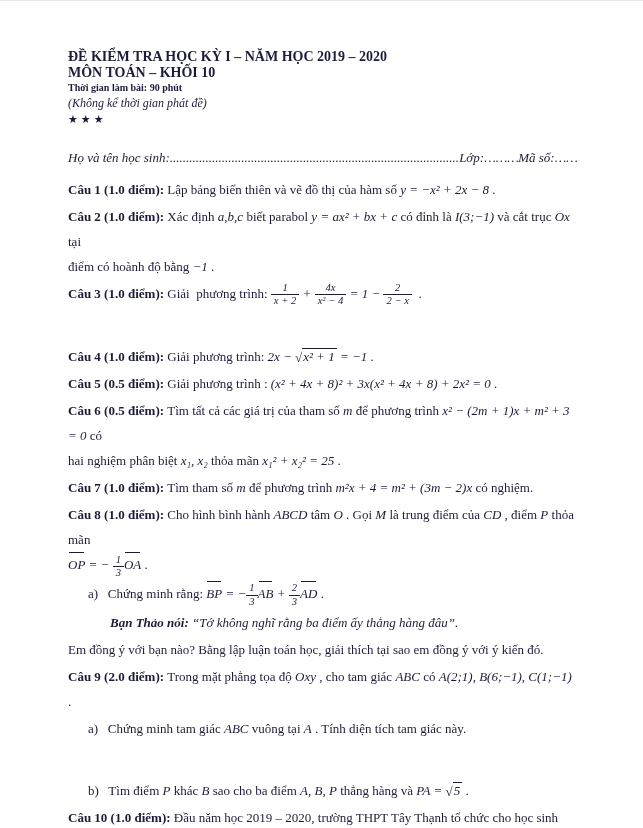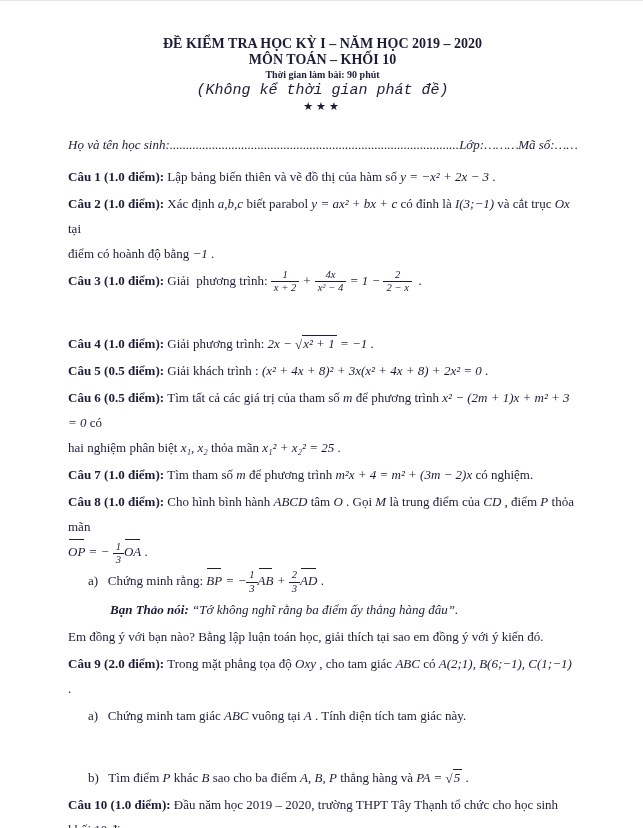--- a/index.html
+++ b/index.html
@@ -4,25 +4,25 @@
 <style>
   html,body{margin:0;padding:0;}
   body{
     width:643px;height:828px;overflow:hidden;background:#ffffff;
     font-family:"Liberation Serif","DejaVu Serif",serif;
     color:#1c1c38;font-size:13px;
   }
   .page{padding:24px 66px 0 68px;border-top:1px solid #e8e8e8;box-sizing:border-box;}
   
   .school{font-weight:700;font-size:13.5px;letter-spacing:.2px;}
-  .title-block{text-align:center;margin-top:11px;line-height:15.5px;}
+  .title-block{text-align:left;margin-top:24px;line-height:15.5px;}
   .t-main{font-weight:700;font-size:14px;}
   .t-sub{font-weight:700;font-size:14px;}
   .t-dur{font-weight:700;font-size:10px;}
-  .t-note{font-style:italic;font-size:15px;font-family:Liberation Mono, monospace;}
+  .t-note{font-style:italic;font-size:12px;}
   .t-stars{font-family:"DejaVu Sans",sans-serif;font-size:11px;letter-spacing:3px;margin-top:1px;}
   
   .name-line{display:flex;align-items:baseline;margin-top:17px;font-weight:400;font-style:italic;white-space:nowrap;line-height:25px;}
   .dotfill{flex:1 1 auto;overflow:hidden;min-width:10px;}
   .dotfix{overflow:hidden;}
   
   .content{margin-top:7px;}
   .para{white-space:pre-wrap;line-height:25px;margin:0 0 2px 0;}
   .indent1{padding-left:20px;}
   .indent2{padding-left:42px;}
@@ -58,26 +58,26 @@
   <div class="name-line">
     <span>Họ và tên học sinh: </span>
     <span class="dotfill">..........................................................................................................................................</span>
     <span>Lớp: </span>
     <span class="dotfix">…………..</span>
     <span>Mã số: </span>
     <span class="dotfix">………</span>
   </div>
 
   <div class="content">
-      <div class="para"><span class="seg-b">Câu 1 (1.0 điểm): </span><span class="seg-r">Lập bảng biến thiên và vẽ đồ thị của hàm số </span><span class="seg-m">y = −x² + 2x − 3</span><span class="seg-r"> .</span></div>
+      <div class="para"><span class="seg-b">Câu 1 (1.0 điểm): </span><span class="seg-r">Lập bảng biến thiên và vẽ đồ thị của hàm số </span><span class="seg-m">y = −x² + 2x − 8</span><span class="seg-r"> .</span></div>
       <div class="para"><span class="seg-b">Câu 2 (1.0 điểm): </span><span class="seg-r">Xác định </span><span class="seg-m">a,b,c</span><span class="seg-r"> biết parabol </span><span class="seg-m">y = ax² + bx + c</span><span class="seg-r"> có đỉnh là </span><span class="seg-m">I(3;−1)</span><span class="seg-r"> và cắt trục </span><span class="seg-m">Ox</span><span class="seg-r"> tại
 điểm có hoành độ bằng </span><span class="seg-m">−1</span><span class="seg-r"> .</span></div>
       <div class="para"><span class="seg-b">Câu 3 (1.0 điểm): </span><span class="seg-r">Giải  phương trình: </span><span class="seg-m"><span class="frac"><span class="num">1</span><span class="den">x + 2</span></span> + <span class="frac"><span class="num">4x</span><span class="den">x² − 4</span></span> = 1 − <span class="frac"><span class="num">2</span><span class="den">2 − x</span></span></span><span class="seg-r">  .</span></div>
       <div class="para"><span class="seg-b">Câu 4 (1.0 điểm): </span><span class="seg-r">Giải phương trình: </span><span class="seg-m">2x − <span class="sqrt"><span class="rad">√</span><span class="sqbody">x² + 1</span></span> = −1</span><span class="seg-r"> .</span></div>
-      <div class="para"><span class="seg-b">Câu 5 (0.5 điểm): </span><span class="seg-r">Giải khách trình : </span><span class="seg-m">(x² + 4x + 8)² + 3x(x² + 4x + 8) + 2x² = 0</span><span class="seg-r"> .</span></div>
+      <div class="para"><span class="seg-b">Câu 5 (0.5 điểm): </span><span class="seg-r">Giải phương trình : </span><span class="seg-m">(x² + 4x + 8)² + 3x(x² + 4x + 8) + 2x² = 0</span><span class="seg-r"> .</span></div>
       <div class="para"><span class="seg-b">Câu 6 (0.5 điểm): </span><span class="seg-r">Tìm tất cả các giá trị của tham số </span><span class="seg-m">m</span><span class="seg-r"> để phương trình </span><span class="seg-m">x² − (2m + 1)x + m² + 3 = 0</span><span class="seg-r"> có
 hai nghiệm phân biệt </span><span class="seg-m">x₁, x₂</span><span class="seg-r"> thỏa mãn </span><span class="seg-m">x₁² + x₂² = 25</span><span class="seg-r"> .</span></div>
       <div class="para"><span class="seg-b">Câu 7 (1.0 điểm): </span><span class="seg-r">Tìm tham số </span><span class="seg-m">m</span><span class="seg-r"> để phương trình </span><span class="seg-m">m²x + 4 = m² + (3m − 2)x</span><span class="seg-r"> có nghiệm.</span></div>
       <div class="para"><span class="seg-b">Câu 8 (1.0 điểm): </span><span class="seg-r">Cho hình bình hành </span><span class="seg-m">ABCD</span><span class="seg-r"> tâm </span><span class="seg-m">O</span><span class="seg-r"> . Gọi </span><span class="seg-m">M</span><span class="seg-r"> là trung điểm của </span><span class="seg-m">CD</span><span class="seg-r"> , điểm </span><span class="seg-m">P</span><span class="seg-r"> thỏa mãn
 </span><span class="seg-m"><span class="vec">OP</span> = − <span class="frac"><span class="num">1</span><span class="den">3</span></span><span class="vec">OA</span></span><span class="seg-r"> .</span></div>
       <div class="para indent1"><span class="seg-r">a)   Chứng minh rằng: </span><span class="seg-m"><span class="vec">BP</span> = −<span class="frac"><span class="num">1</span><span class="den">3</span></span><span class="vec">AB</span> + <span class="frac"><span class="num">2</span><span class="den">3</span></span><span class="vec">AD</span></span><span class="seg-r"> .</span></div>
       <div class="para indent2"><span class="seg-bi">Bạn Thảo nói: </span><span class="seg-i">“Tớ không nghĩ rằng ba điểm ấy thẳng hàng đâu”.</span></div>
       <div class="para"><span class="seg-r">Em đồng ý với bạn nào? Bằng lập luận toán học, giải thích tại sao em đồng ý với ý kiến đó.</span></div>
       <div class="para"><span class="seg-b">Câu 9 (2.0 điểm): </span><span class="seg-r">Trong mặt phẳng tọa độ </span><span class="seg-m">Oxy</span><span class="seg-r"> , cho tam giác </span><span class="seg-m">ABC</span><span class="seg-r"> có </span><span class="seg-m">A(2;1), B(6;−1), C(1;−1)</span><span class="seg-r"> .</span></div>
       <div class="para indent1"><span class="seg-r">a)   Chứng minh tam giác </span><span class="seg-m">ABC</span><span class="seg-r"> vuông tại </span><span class="seg-m">A</span><span class="seg-r"> . Tính diện tích tam giác này.</span></div>

